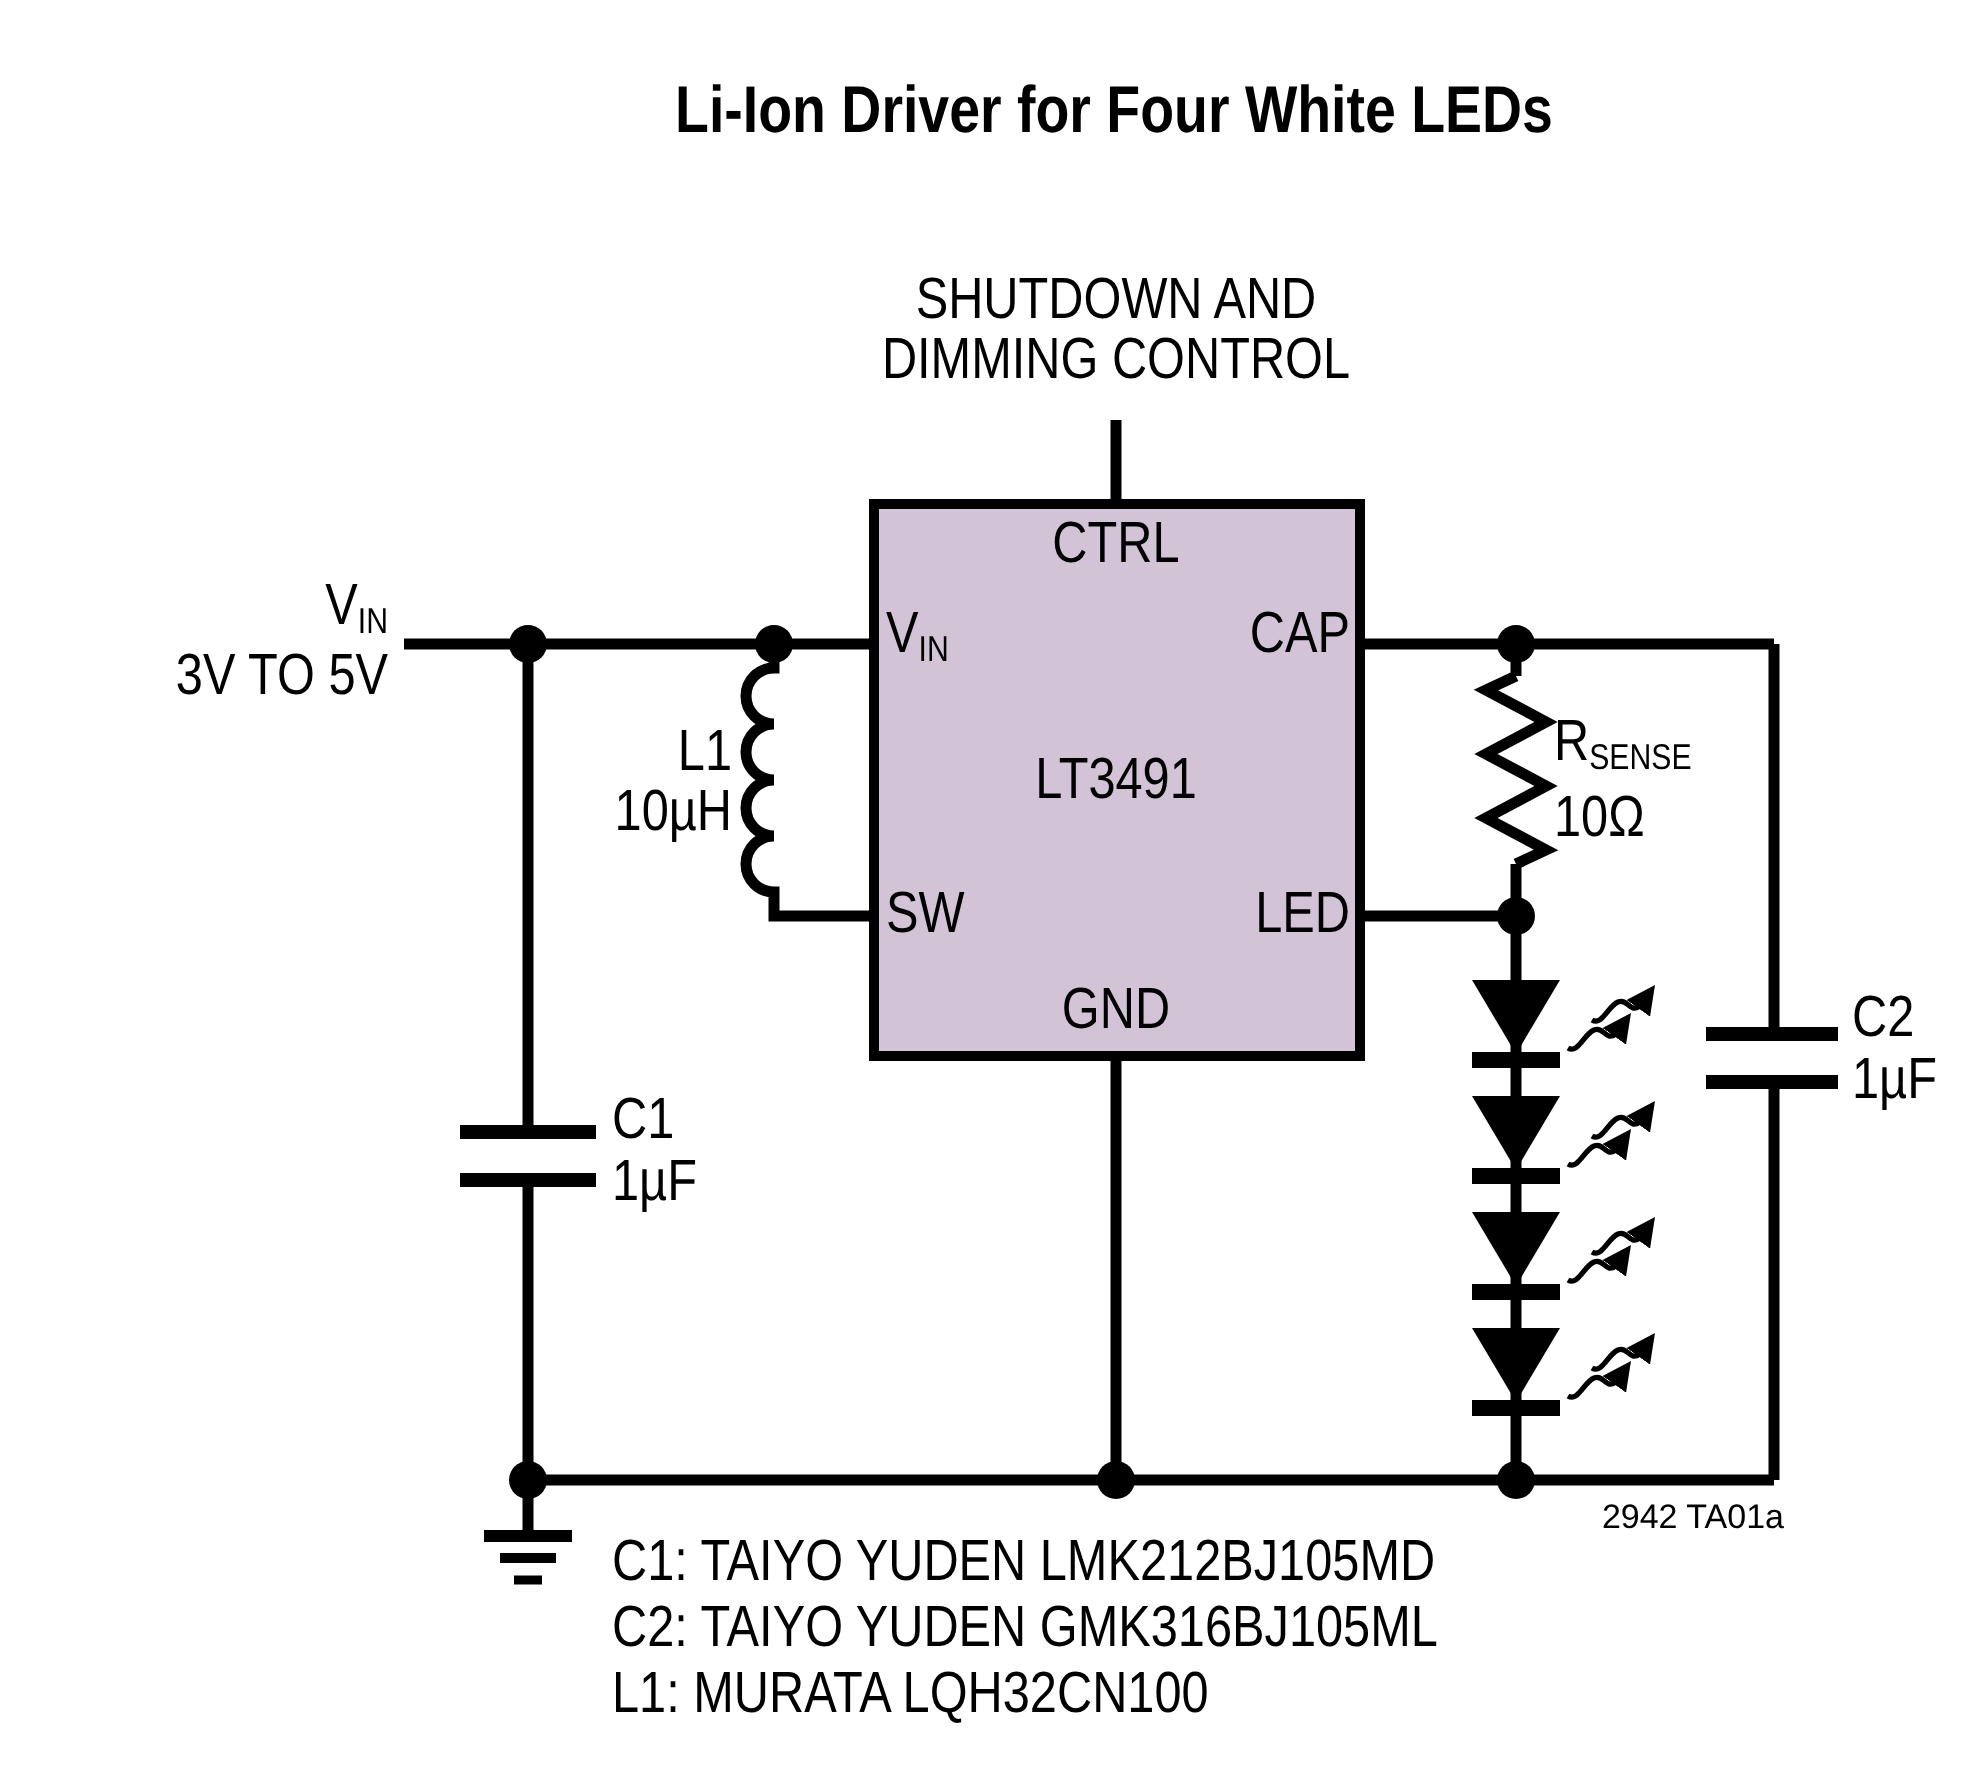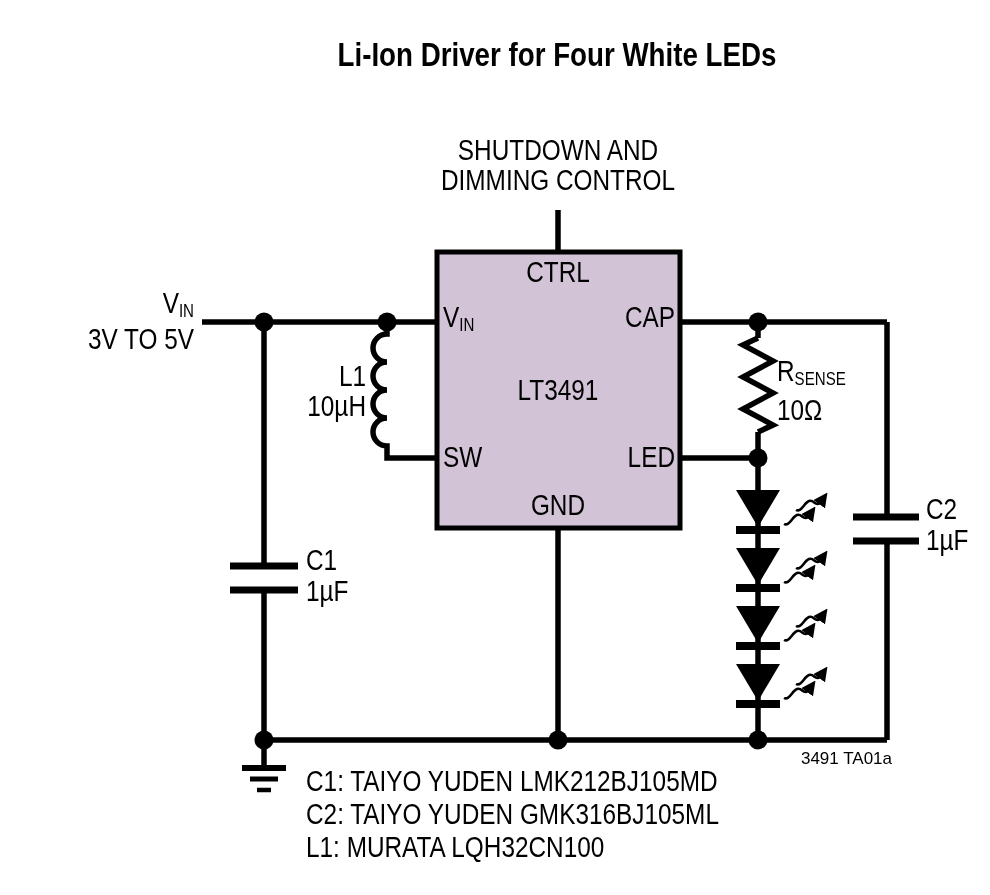--- a/index.html
+++ b/index.html
@@ -142,21 +142,21 @@
   </div>
 
   <div class="t cond oC center" style="left:416px; top:257px; width:200px;">CTRL</div>
   <div class="t cond oL" style="left:401px; top:302px;"><span>V</span><span class="sub">IN</span></div>
   <div class="t cond oR right" style="left:433px; top:302px; width:200px;">CAP</div>
   <div class="t cond oC center" style="left:416px; top:375px; width:200px;">LT3491</div>
   <div class="t cond oL" style="left:401px; top:442px;">SW</div>
   <div class="t cond oR right" style="left:433px; top:442px; width:200px;">LED</div>
   <div class="t cond oC center" style="left:416px; top:490px; width:200px;">GND</div>
 
-  <div class="t figref right" style="left:650px; top:749px; width:200px;">3491 TA01a</div>
+  <div class="t figref right" style="left:650px; top:749px; width:200px;">2942 TA01a</div>
 
   <div class="t cond oL notes" style="left:264px; top:765px;">
     <div>C1: TAIYO YUDEN LMK212BJ105MD</div>
     <div>C2: TAIYO YUDEN GMK316BJ105ML</div>
     <div>L1: MURATA LQH32CN100</div>
   </div>
 
 </div>
 
 </body></html>

